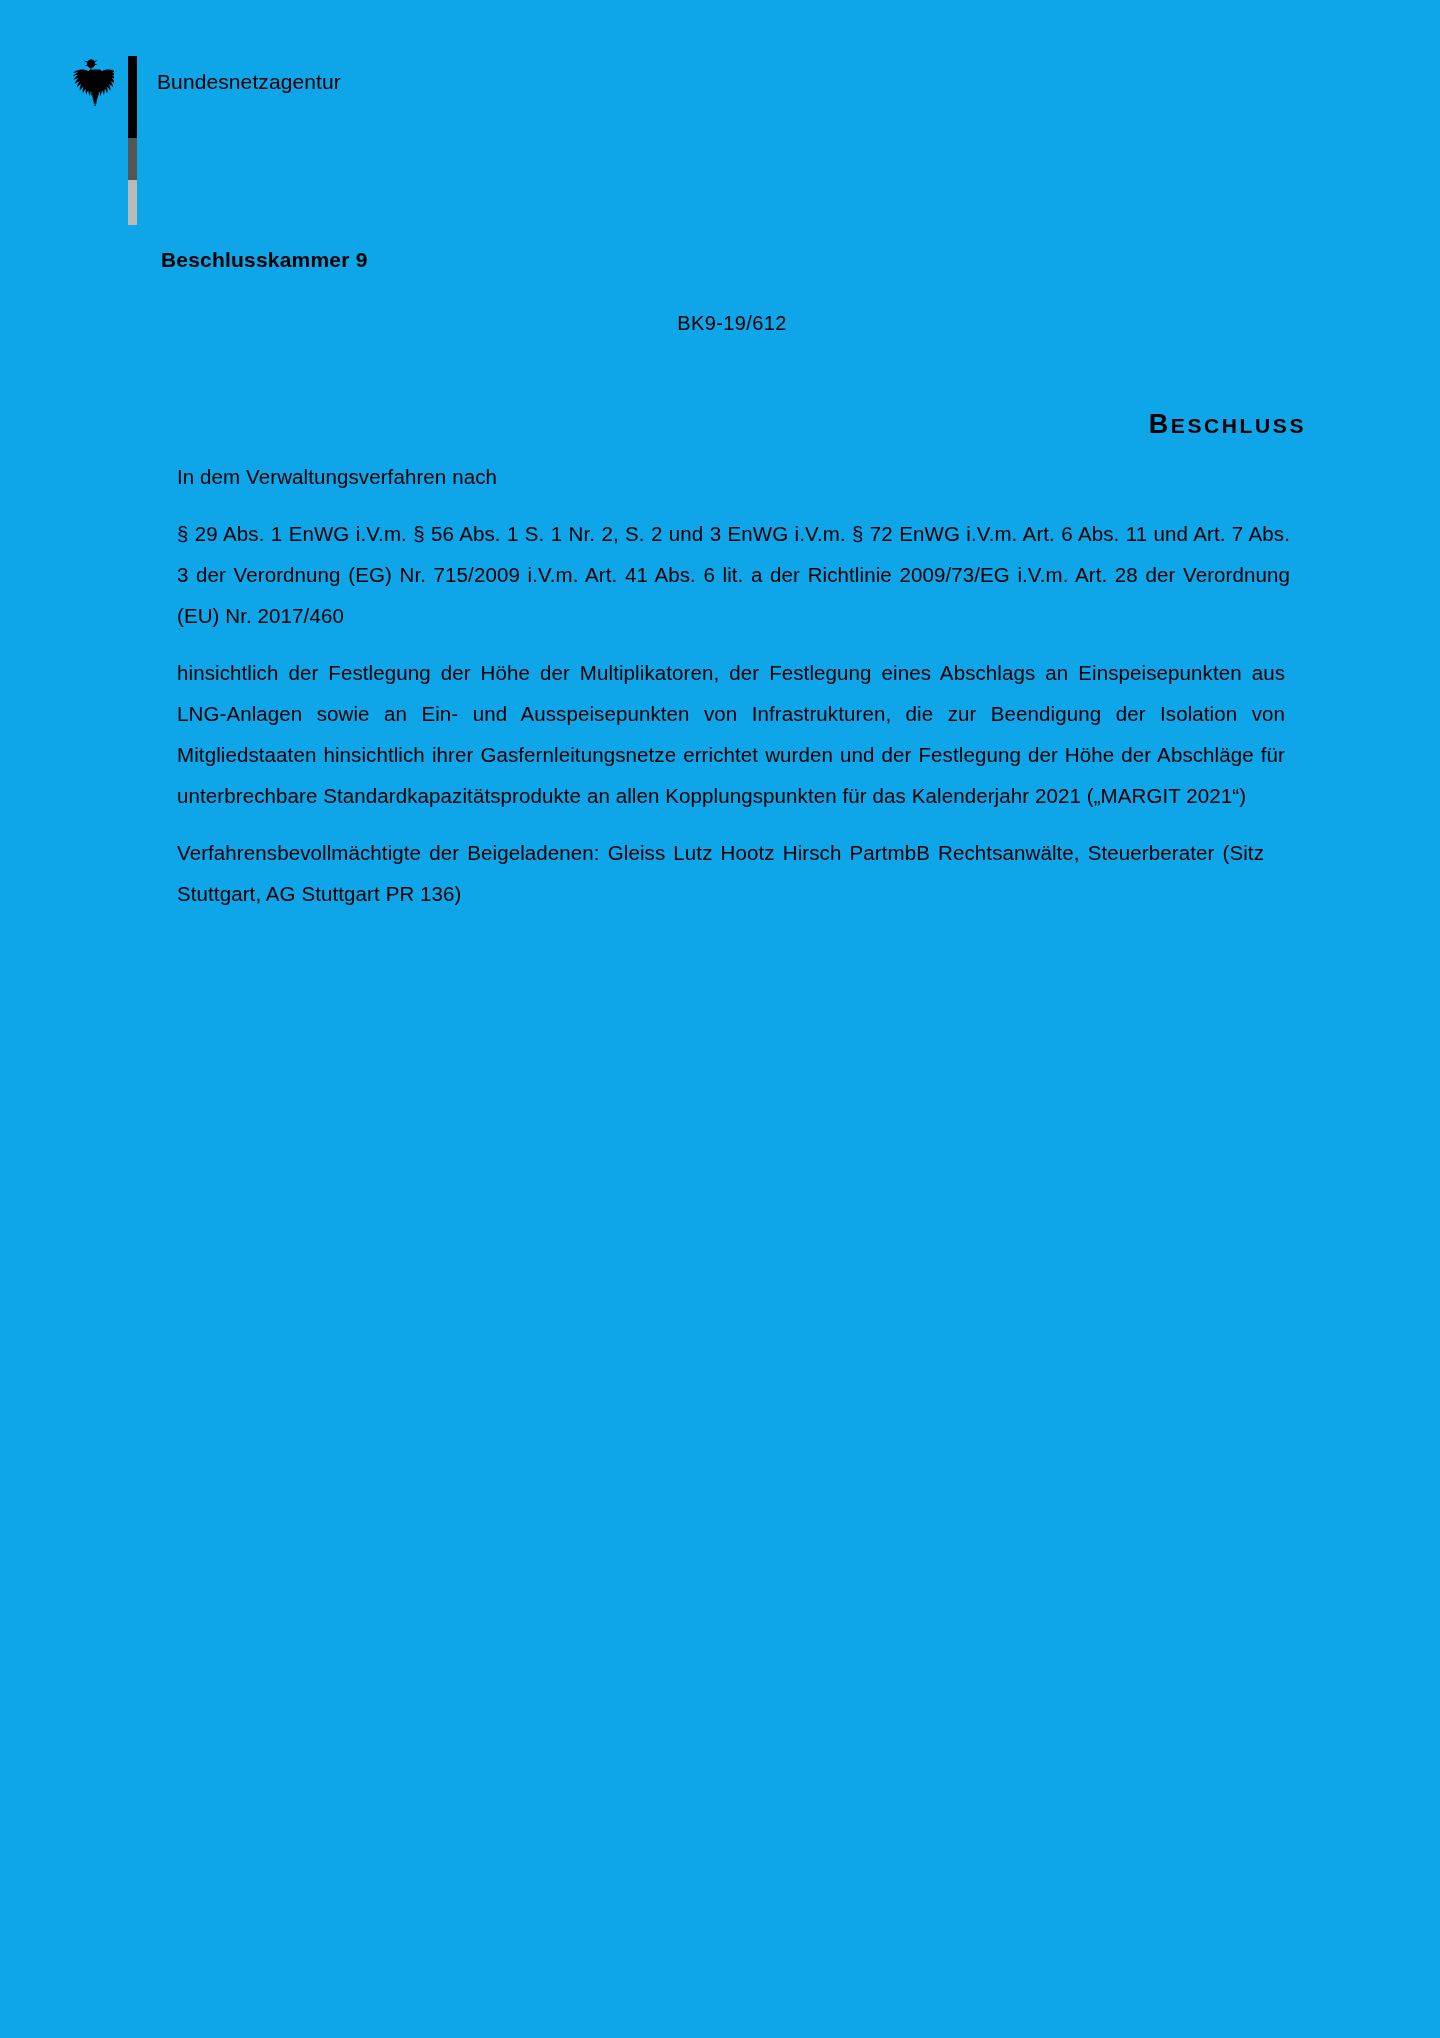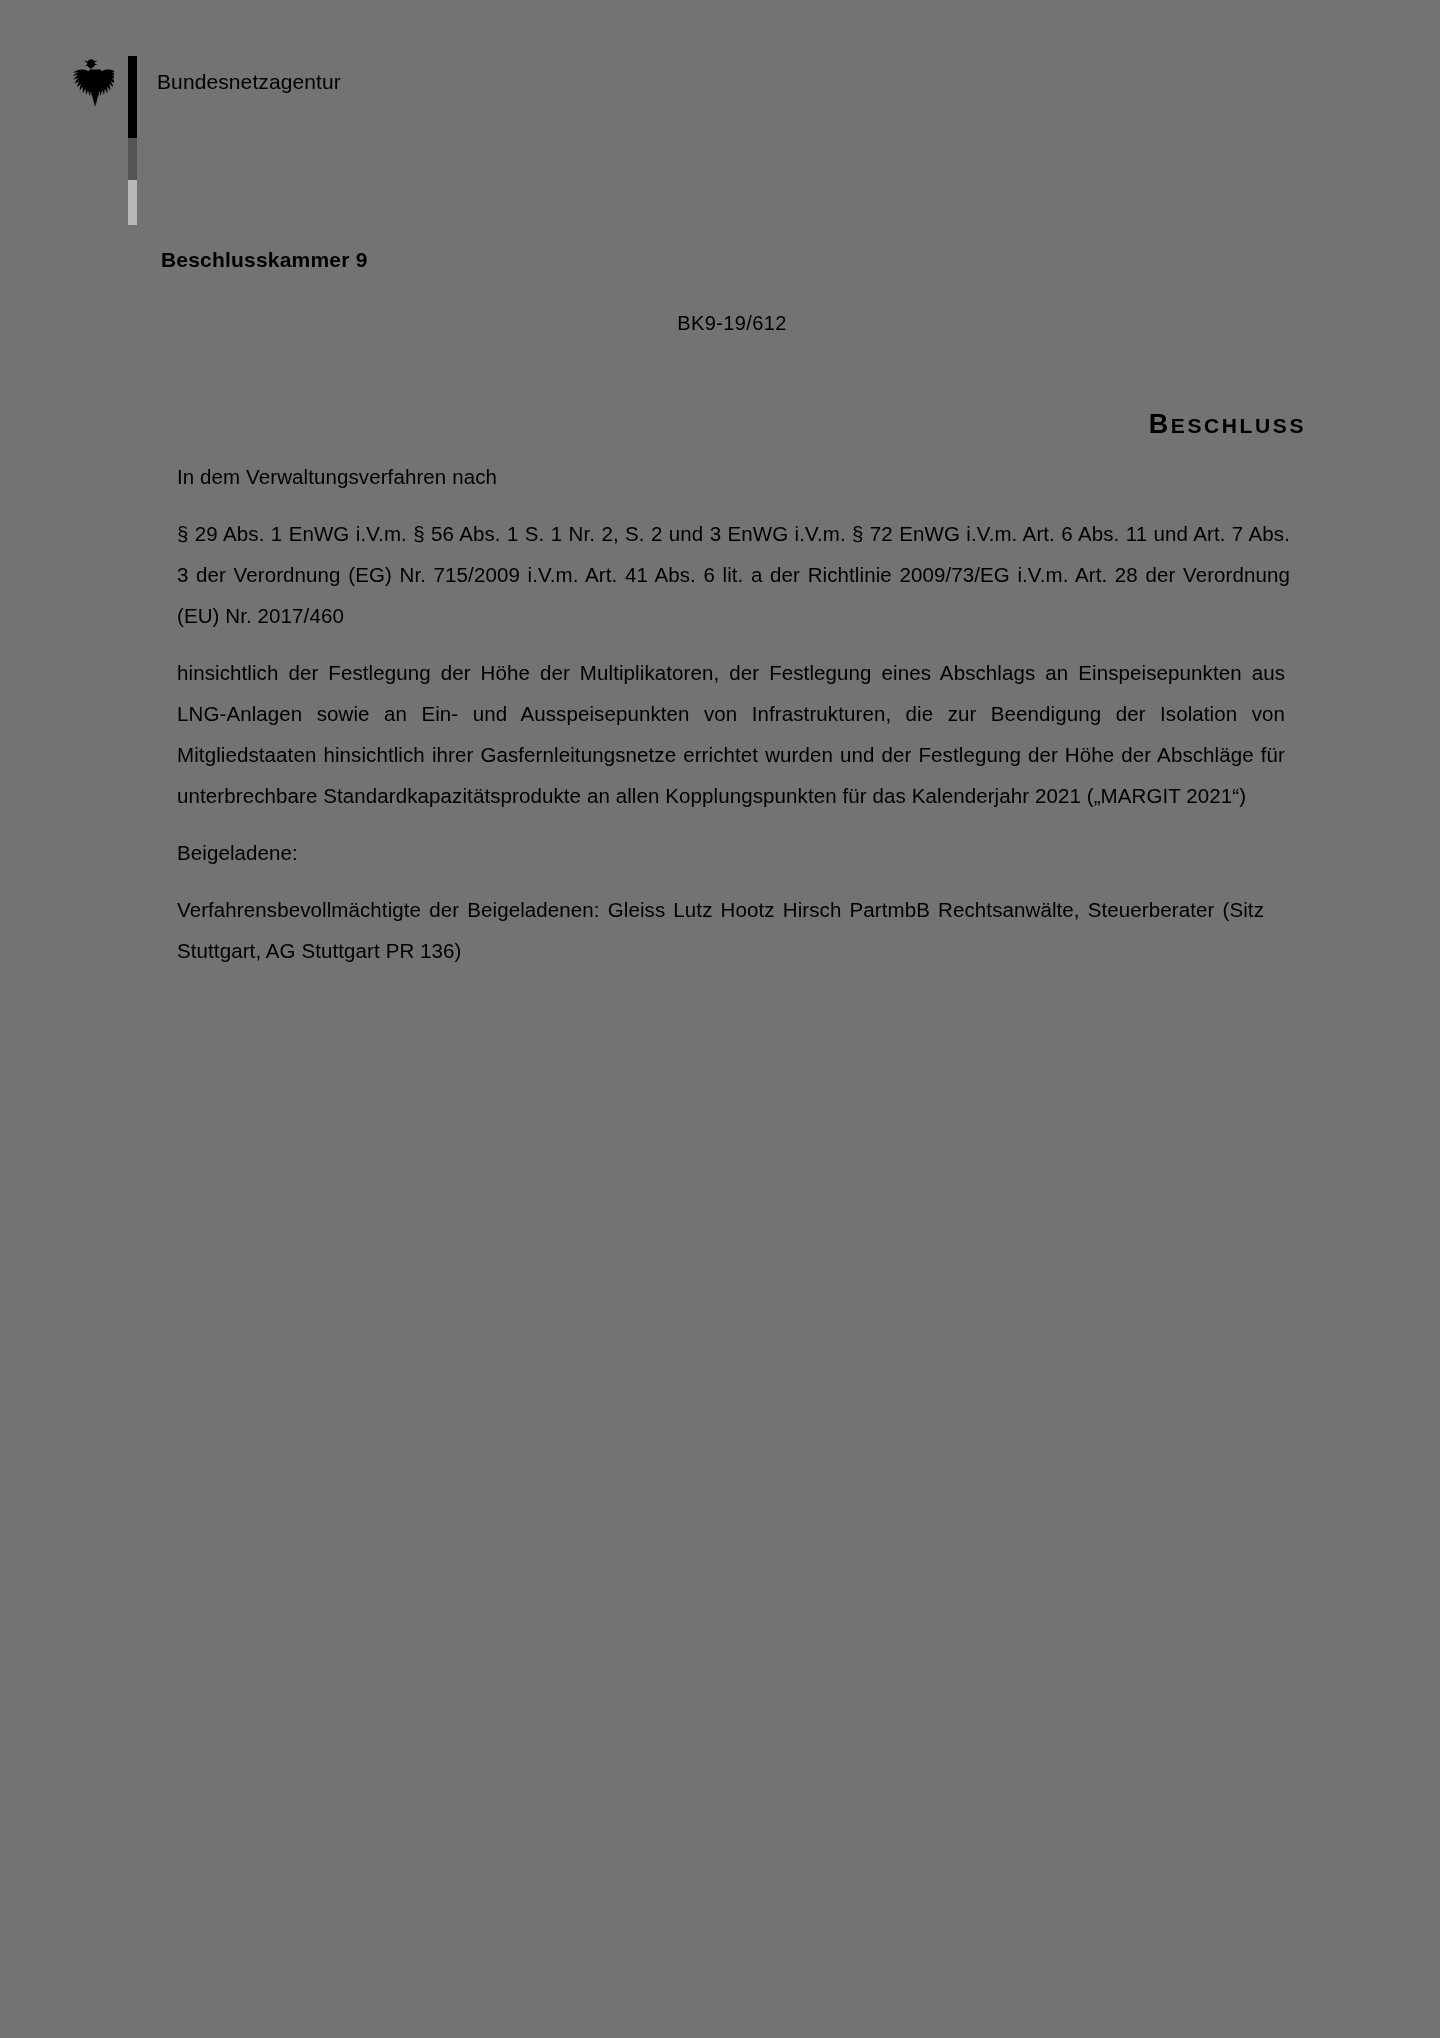--- a/index.html
+++ b/index.html
@@ -14,21 +14,21 @@
     color: #000000;
     -webkit-font-smoothing: antialiased;
   }
 
   .page {
     position: relative;
     width: 1440px;
     min-height: 2038px;
     box-sizing: border-box;
     padding: 0;
-    background: #737373;
+    background: #0ea5e9;
     text-decoration: underline;
   }
 
   
   .letterhead {
     position: absolute;
     left: 68px;
     top: 56px;
     display: flex;
     align-items: flex-start;
@@ -168,19 +168,18 @@
     <div class="file-number">BK9-19/612</div>
 
     <h1 class="doc-title"><span>B</span><span class="cap-small">ESCHLUSS</span></h1>
 
     <p class="body-line para-intro">In dem Verwaltungsverfahren nach</p>
 
     <p class="body-line para-norms">§ 29 Abs. 1 EnWG i.V.m. § 56 Abs. 1 S. 1 Nr. 2, S. 2 und 3 EnWG i.V.m. § 72 EnWG i.V.m. Art. 6 Abs. 11 und Art. 7 Abs. 3 der Verordnung (EG) Nr. 715/2009 i.V.m. Art. 41 Abs. 6 lit. a der Richtlinie 2009/73/EG i.V.m. Art. 28 der Verordnung (EU) Nr. 2017/460</p>
 
     <p class="body-line indent-block">hinsichtlich der Festlegung der Höhe der Multiplikatoren, der Festlegung eines Abschlags an Einspeisepunkten aus LNG-Anlagen sowie an Ein- und Ausspeisepunkten von Infrastrukturen, die zur Beendigung der Isolation von Mitgliedstaaten hinsichtlich ihrer Gasfernleitungsnetze errichtet wurden und der Festlegung der Höhe der Abschläge für unterbrechbare Standardkapazitätsprodukte an allen Kopplungspunkten für das Kalenderjahr 2021 („MARGIT 2021“)</p>
 
-    <p class="body-line para-beigeladene">Beigeladene:</p>
 
 
     <p class="body-line indent-block2">Verfahrensbevollmächtigte der Beigeladenen: Gleiss Lutz Hootz Hirsch PartmbB Rechtsanwälte, Steuerberater (Sitz Stuttgart, AG Stuttgart PR 136)</p>
 
   </div>
 </div>
 
 </body></html>

